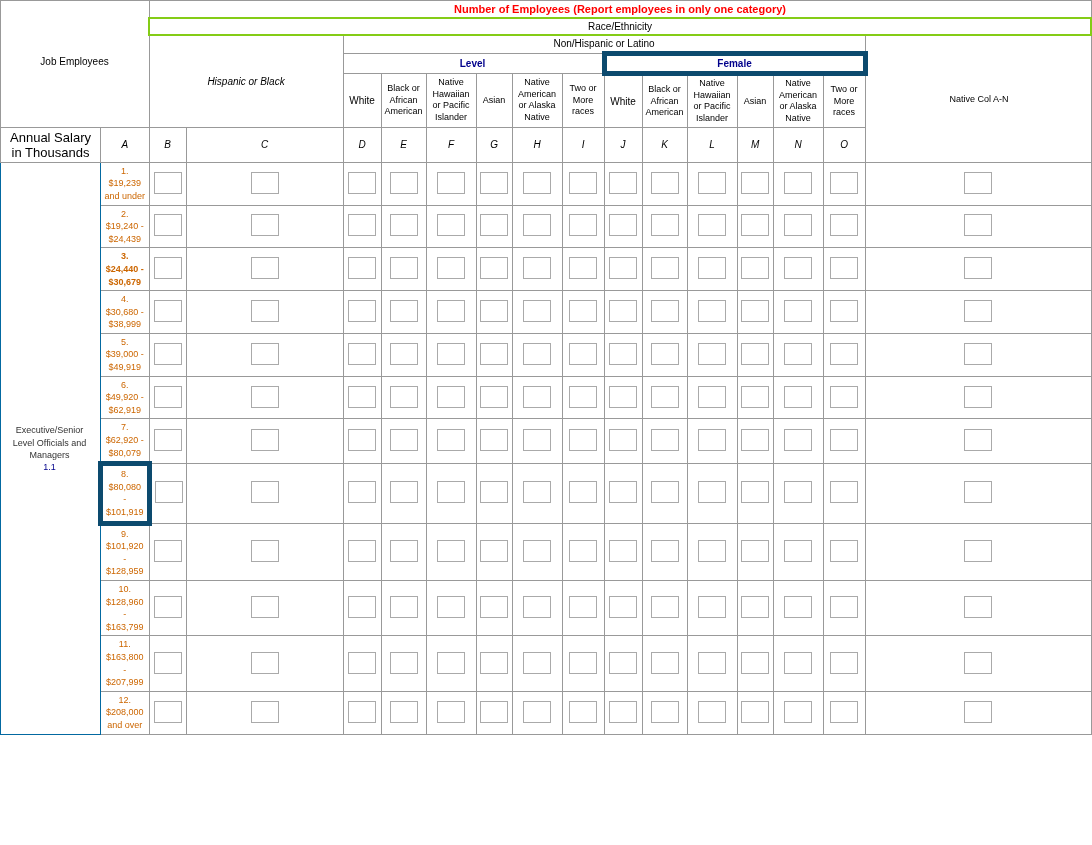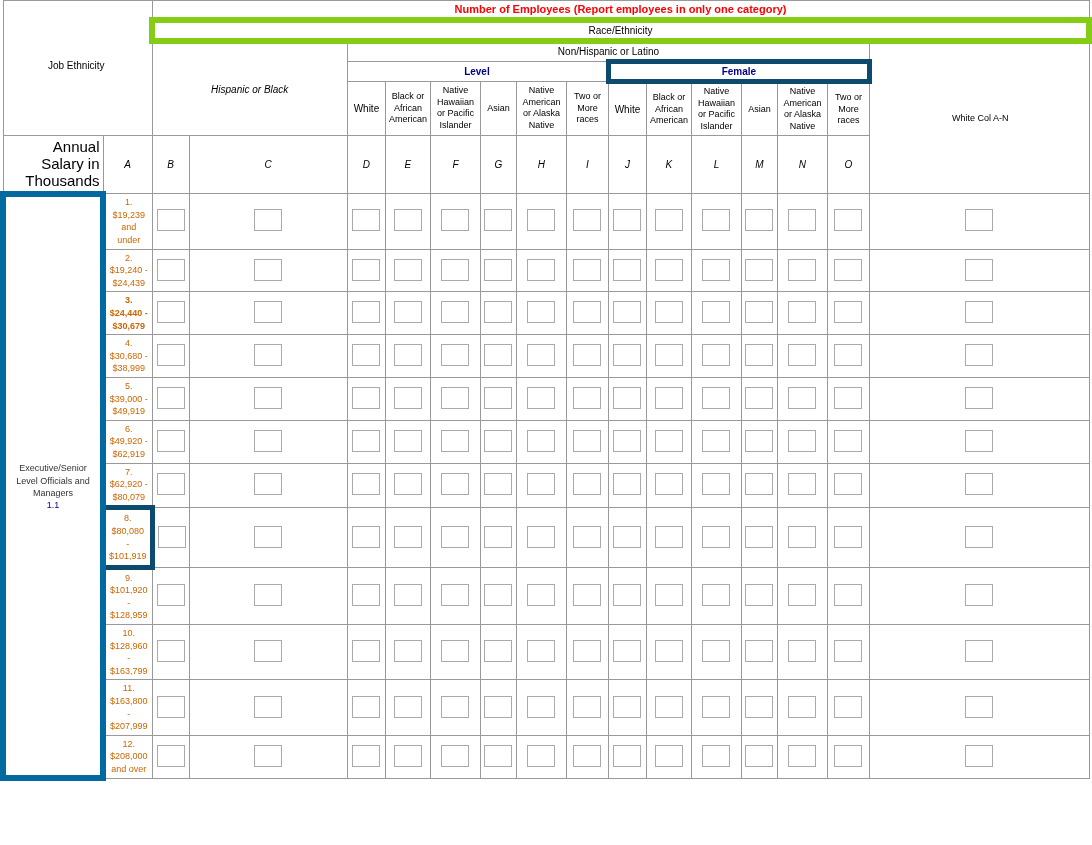--- a/index.html
+++ b/index.html
@@ -112,35 +112,35 @@
     }
   </style>
 </head>
 <body>
 
 <table class="main-table">
 
   <tbody>
       <tr>
     <td colspan="2" rowspan="5" style="vertical-align:middle; border:1px solid #999;">
-      <div style="font-size:10px; text-align:center; margin-bottom:4px;">Job Ethnicity</div>
+      <div style="font-size:10px; text-align:center; margin-bottom:4px;">Job Employees</div>
     </td>
     <td colspan="15" style="border:1px solid #999;">
       <span class="header-title">Number of Employees (Report employees in only one category)</span>
     </td>
   </tr>
 
   <tr>
-    <td colspan="15" class="race-ethnicity-header" style="border:6px solid #84cc16;">Race/Ethnicity</td>
+    <td colspan="15" class="race-ethnicity-header" style="border:2px solid #84cc16;">Race/Ethnicity</td>
   </tr>
 
   <tr>
     <td rowspan="3" colspan="2" class="hispanic-header" style="border:1px solid #999;">Hispanic or Black</td>
     <td colspan="12" class="non-hispanic-header" style="border:1px solid #999;">Non/Hispanic or Latino</td>
-    <td rowspan="4" class="total-col-header" style="border:1px solid #999;">White Col A-N</td>
+    <td rowspan="4" class="total-col-header" style="border:1px solid #999;">Native Col A-N</td>
   </tr>
 
   <tr>
     <td colspan="6" class="male-header" style="border:1px solid #999;">Level</td>
     <td colspan="6" class="female-header" style="border:5px solid #0c4a6e;">Female</td>
   </tr>
 
   <tr>
     <td class="sub-col-header white-col" style="border:1px solid #999; width:38px;">White</td>
     <td class="sub-col-header" style="border:1px solid #999; width:42px;">Black or African American</td>
@@ -150,40 +150,40 @@
     <td class="sub-col-header" style="border:1px solid #999; width:42px;">Two or More races</td>
     <td class="sub-col-header white-col" style="border:1px solid #999; width:38px;">White</td>
     <td class="sub-col-header" style="border:1px solid #999; width:42px;">Black or African American</td>
     <td class="sub-col-header" style="border:1px solid #999; width:50px;">Native Hawaiian or Pacific Islander</td>
     <td class="sub-col-header" style="border:1px solid #999; width:36px;">Asian</td>
     <td class="sub-col-header" style="border:1px solid #999; width:50px;">Native American or Alaska Native</td>
     <td class="sub-col-header" style="border:1px solid #999; width:42px;">Two or More races</td>
   </tr>
 
   <tr>
-    <td class="annual-salary-cell" style="font-size:15px; text-align:right; border:1px solid #999; width:60px;">Annual Salary in Thousands</td>
+    <td class="annual-salary-cell" style="font-size:13px; text-align:center; border:1px solid #999; width:60px;">Annual Salary in Thousands</td>
     <td class="col-letter" style="border:1px solid #999; width:36px; font-style:italic;">A</td>
     <td class="col-letter" style="border:1px solid #999; width:36px; font-style:italic;">B</td>
     <td class="col-letter" style="border:1px solid #999; font-style:italic;">C</td>
     <td class="col-letter" style="border:1px solid #999; font-style:italic;">D</td>
     <td class="col-letter" style="border:1px solid #999; font-style:italic;">E</td>
     <td class="col-letter" style="border:1px solid #999; font-style:italic;">F</td>
     <td class="col-letter" style="border:1px solid #999; font-style:italic;">G</td>
     <td class="col-letter" style="border:1px solid #999; font-style:italic;">H</td>
     <td class="col-letter" style="border:1px solid #999; font-style:italic;">I</td>
     <td class="col-letter" style="border:1px solid #999; font-style:italic;">J</td>
     <td class="col-letter" style="border:1px solid #999; font-style:italic;">K</td>
     <td class="col-letter" style="border:1px solid #999; font-style:italic;">L</td>
     <td class="col-letter" style="border:1px solid #999; font-style:italic;">M</td>
     <td class="col-letter" style="border:1px solid #999; font-style:italic;">N</td>
     <td class="col-letter" style="border:1px solid #999; font-style:italic;">O</td>
   </tr>
 
   <tr>
-    <td rowspan="12" style="border:6px solid #0369a1; width:100px; text-align:center; vertical-align:middle;">
+    <td rowspan="12" style="border:1px solid #0369a1; width:100px; text-align:center; vertical-align:middle;">
       <div class="job-cat-main">Executive/Senior Level Officials and Managers</div>
       <div class="job-cat-blue">1.1</div>
     </td>
     <td class="salary-label" style="border:1px solid #999;">1. $19,239<br>and under</td>
     <td class="input-cell" style="border:1px solid #999;"><div class="data-input"></div></td>
     <td class="input-cell" style="border:1px solid #999;"><div class="data-input"></div></td>
     <td class="input-cell" style="border:1px solid #999;"><div class="data-input"></div></td>
     <td class="input-cell" style="border:1px solid #999;"><div class="data-input"></div></td>
     <td class="input-cell" style="border:1px solid #999;"><div class="data-input"></div></td>
     <td class="input-cell" style="border:1px solid #999;"><div class="data-input"></div></td>

